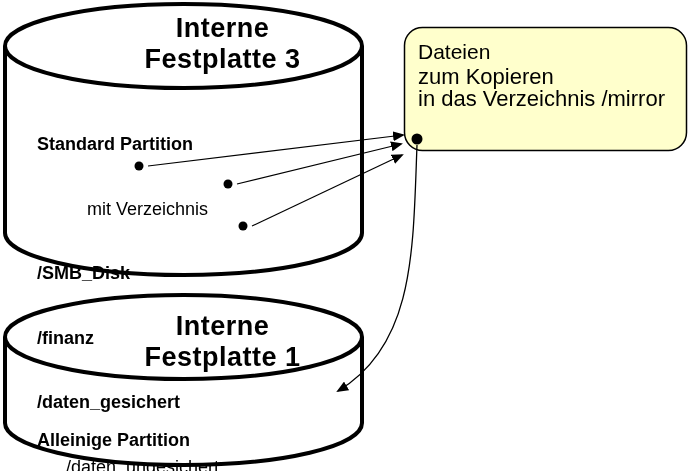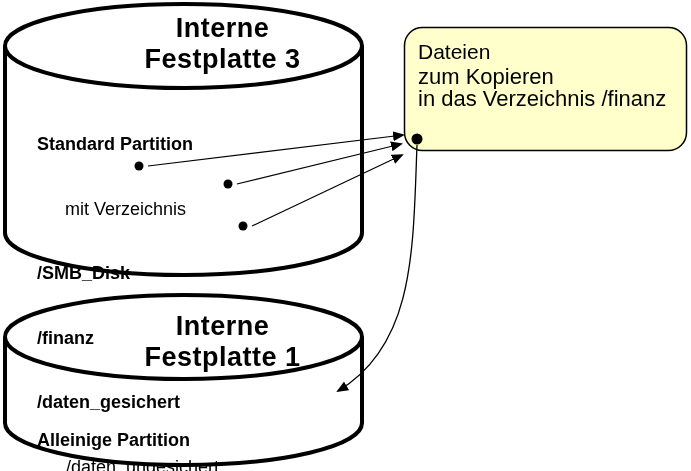--- a/index.html
+++ b/index.html
@@ -30,21 +30,21 @@
     position: absolute;
     left: 0;
     font-size: 18px;
     line-height: 21.5px;
     white-space: pre;
   }
   .disk1-list { top: 91px; }
   .disk2-list { top: 387px; }
   .disk-list .b { font-weight: bold; padding-left: 37px; }
   .ind0 { padding-left: 50px; }
-  .ind1 { padding-left: 65px; }
+  .ind1 { padding-left: 87px; }
   .ind2 { padding-left: 60px; }
   .ind3 { padding-left: 63px; }
   .ind4 { padding-left: 66px; }
   .d2i0 { padding-left: 49px; }
 
   .script-text {
     position: absolute;
     left: 404px; top: 27px;
     width: 268px; height: 112px;
     padding: 11px 0 0 14px;
@@ -102,21 +102,21 @@
     <div class="b ind3">/finanz</div>
     <div class="b ind4">/daten_gesichert</div>
     <div class="ind4">/daten_ungesichert</div>
     
     
   </div>
 
   <div class="script-text">
     <div class="script-title">Dateien</div>
     <div class="script-line">zum Kopieren</div>
-    <div class="script-line">in das Verzeichnis /finanz</div>
+    <div class="script-line">in das Verzeichnis /mirror</div>
   </div>
 
   <div class="disk-title disk2-title">
     <div>Interne</div>
     <div>Festplatte 1</div>
   </div>
 
   <div class="disk-list disk2-list">
     <div class="b d2i0">Alleinige Partition</div>
     

